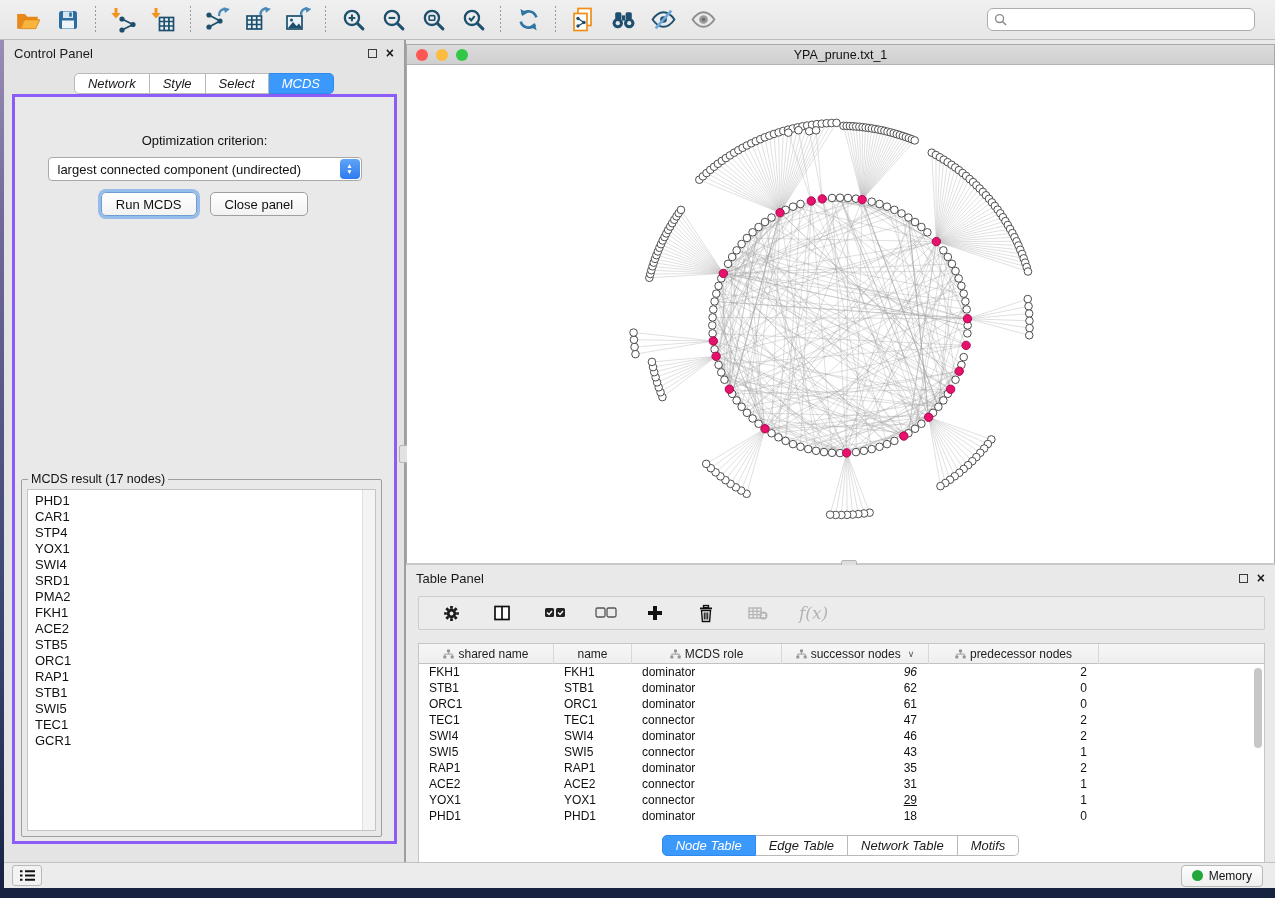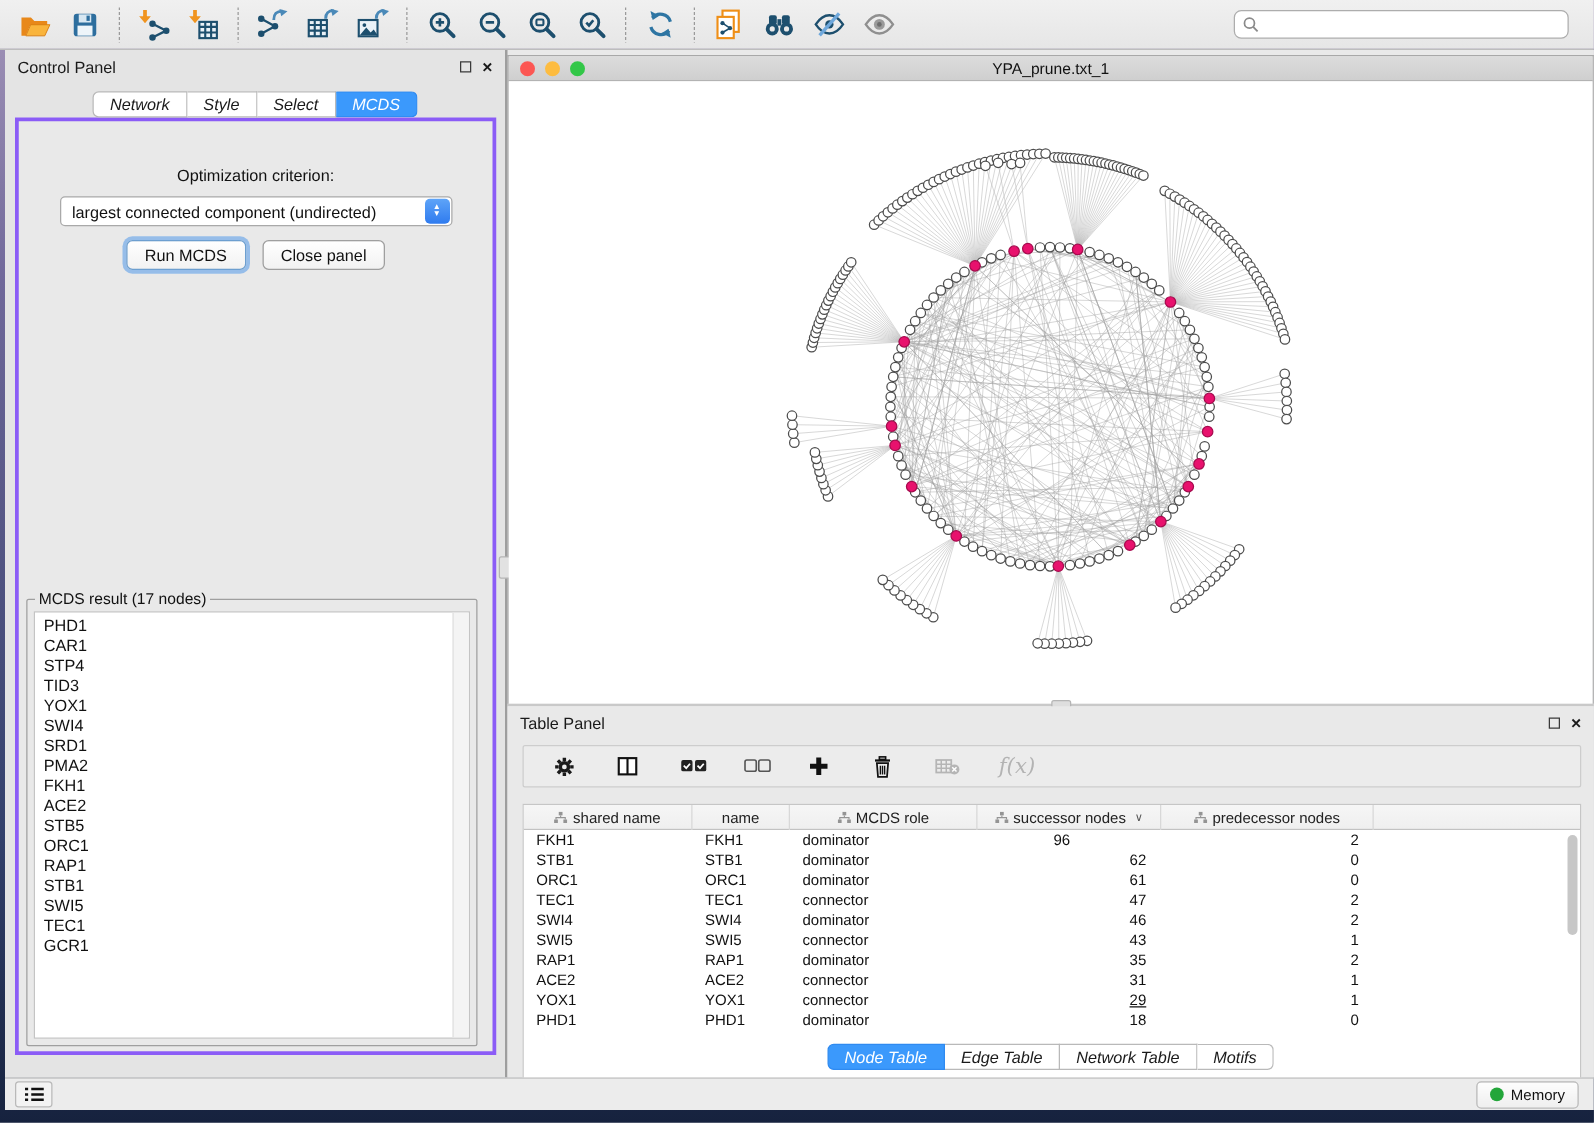--- a/index.html
+++ b/index.html
@@ -312,21 +312,20 @@
         <button class="btn focused">Run MCDS</button>
         <button class="btn">Close panel</button>
       </div>
       <fieldset class="mcds-fs">
         <legend>MCDS result (17 nodes)</legend>
         <div class="mcds-box">
           <div class="mcds-list" id="mcds-list">
               <div class="mcds-item">PHD1</div>
               <div class="mcds-item">CAR1</div>
               <div class="mcds-item">STP4</div>
-              <div class="mcds-item">TID3</div>
               <div class="mcds-item">YOX1</div>
               <div class="mcds-item">SWI4</div>
               <div class="mcds-item">SRD1</div>
               <div class="mcds-item">PMA2</div>
               <div class="mcds-item">FKH1</div>
               <div class="mcds-item">ACE2</div>
               <div class="mcds-item">STB5</div>
               <div class="mcds-item">ORC1</div>
               <div class="mcds-item">RAP1</div>
               <div class="mcds-item">STB1</div>
@@ -738,21 +737,21 @@
                 <path d="M5.5 3.3v1.8M1.8 6.6V5.1h7.4v1.5" stroke="#949494" fill="none" stroke-width="0.9"></path>
               </svg>
               <span>predecessor nodes</span>
             </div>
           </div>
         <div id="tbl-body">
             <div class="tr">
               <div class="td" style="width: 135px; text-align: left; padding: 0px 0px 0px 10px;">FKH1</div>
               <div class="td" style="width: 78px; text-align: left; padding: 0px 0px 0px 10px;">FKH1</div>
               <div class="td" style="width: 150px; text-align: left; padding: 0px 0px 0px 10px;">dominator</div>
-              <div class="td" style="width: 147px; text-align: center; padding: 0px 12px 0px 0px;">96</div>
+              <div class="td" style="width: 147px; text-align: right; padding: 0px 12px 0px 0px; font-style: italic;">96</div>
               <div class="td" style="width: 170px; text-align: right; padding: 0px 12px 0px 0px;">2</div>
             </div>
             <div class="tr">
               <div class="td" style="width: 135px; text-align: left; padding: 0px 0px 0px 10px;">STB1</div>
               <div class="td" style="width: 78px; text-align: left; padding: 0px 0px 0px 10px;">STB1</div>
               <div class="td" style="width: 150px; text-align: left; padding: 0px 0px 0px 10px;">dominator</div>
               <div class="td" style="width: 147px; text-align: right; padding: 0px 12px 0px 0px;">62</div>
               <div class="td" style="width: 170px; text-align: right; padding: 0px 12px 0px 0px;">0</div>
             </div>
             <div class="tr">

